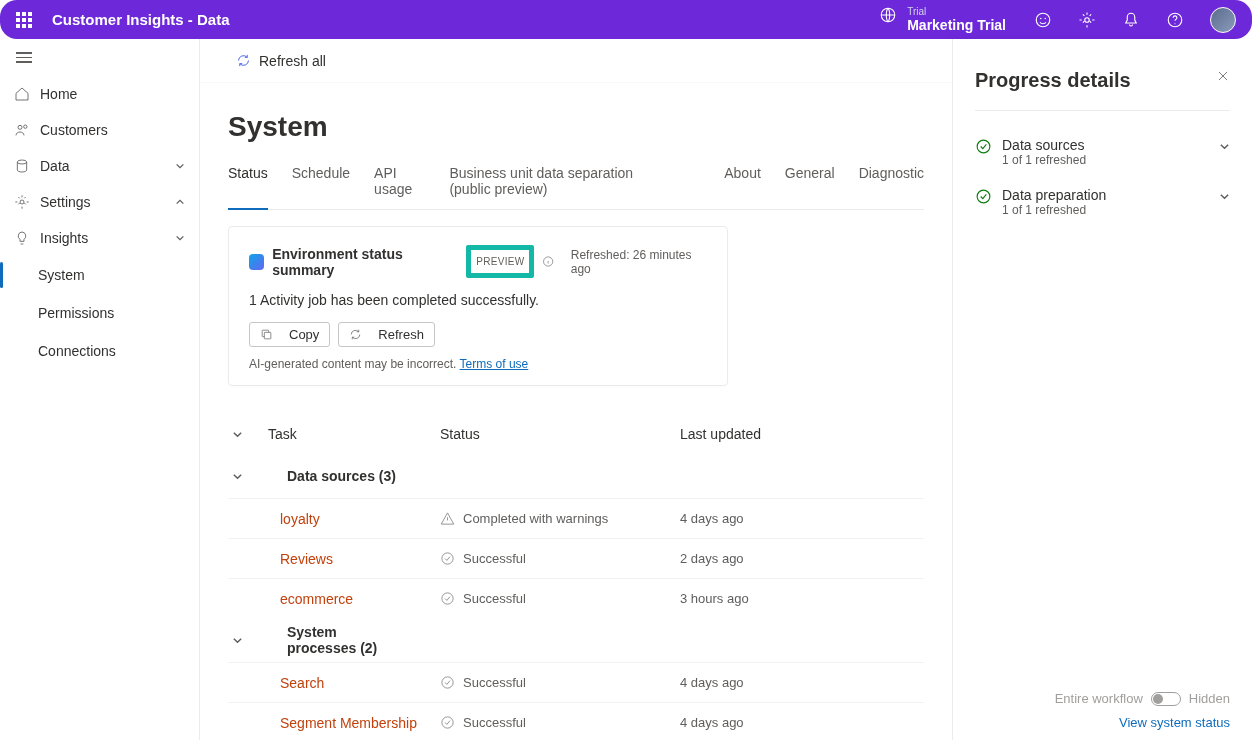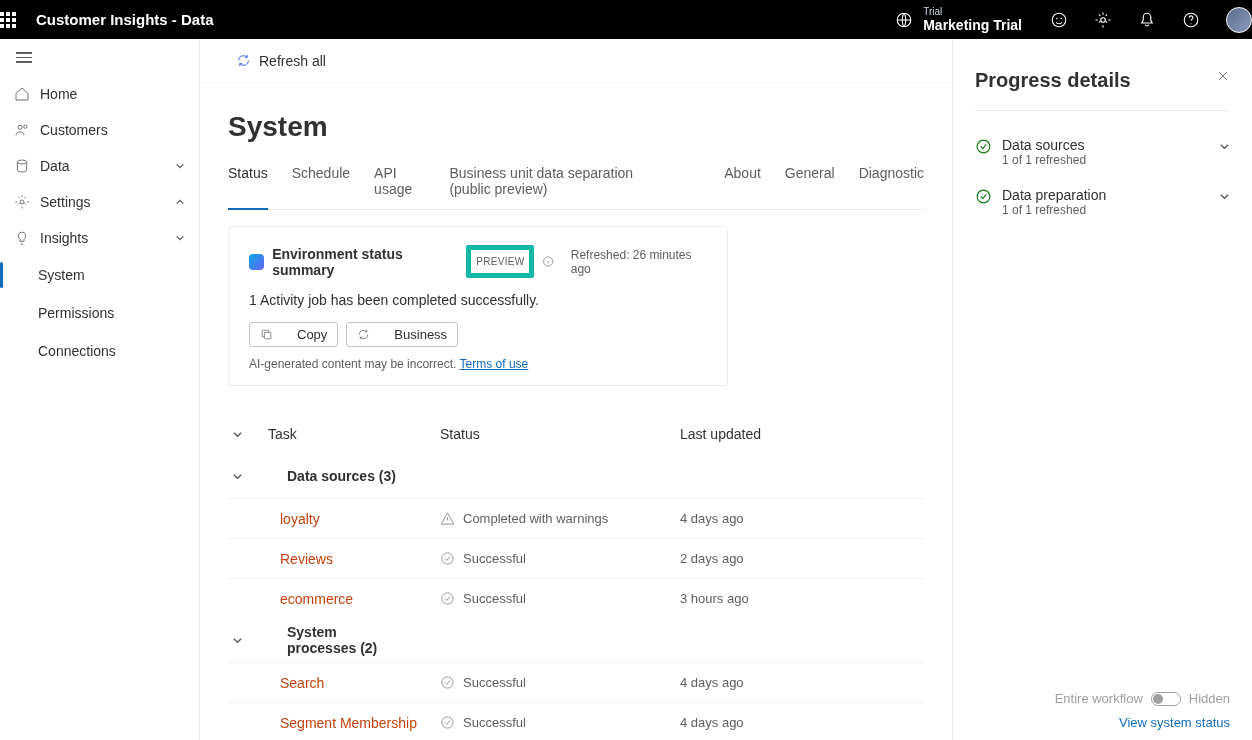--- a/index.html
+++ b/index.html
@@ -1,24 +1,24 @@
 <!DOCTYPE html>
 <html><head>
 <meta charset="utf-8">
 <style>
   * { box-sizing: border-box; margin: 0; padding: 0; }
   body { font-family: "Segoe UI", -apple-system, sans-serif; font-size: 14px; color: #323130; background: #fff; overflow: hidden; }
   
   
-  .navbar { height: 39px; background: #000000; color: #fff; display: flex; align-items: center; padding: 0 0; }
+  .navbar { height: 39px; background: #6d28d9; color: #fff; display: flex; align-items: center; padding: 0 16px; border-radius: 17px; }
   .waffle { width: 16px; height: 16px; display: grid; grid-template-columns: repeat(3,4px); grid-template-rows: repeat(3,4px); gap: 2px; cursor: pointer; margin-right: 20px; }
   .waffle span { background: #fff; }
   .app-title { font-weight: 600; font-size: 15px; }
   .nav-spacer { flex: 1; }
-  .trial-block { display: flex; align-items: center; margin-right: 28px; }
+  .trial-block { display: flex; margin-right: 28px; }
   .trial-text { line-height: 1.15; }
   .trial-label { font-size: 10px; color: #cfd6e6; }
   .trial-name { font-size: 14px; font-weight: 700; }
   .nav-icons { display: flex; align-items: center; gap: 26px; }
   .nav-ico { width: 18px; height: 18px; fill: #fff; cursor: pointer; }
   .avatar { width: 26px; height: 26px; border-radius: 50%; background: linear-gradient(135deg,#5a6b8c,#8a9bbd); border: 1px solid #fff; cursor: pointer; }
 
   .layout { display: flex; height: calc(100vh - 39px); }
 
   
@@ -51,21 +51,21 @@
   .card { margin: 16px 28px 0; border: 1px solid #edebe9; border-radius: 4px; padding: 18px 20px 14px; max-width: 500px; background:#fff; box-shadow: 0 1px 2px rgba(0,0,0,0.02); }
   .card-head { display: flex; align-items: center; gap: 8px; margin-bottom: 14px; }
   .card-logo { width: 16px; height: 16px; background: linear-gradient(135deg,#0ea5e9,#6366f1); border-radius: 4px; }
   .card-title { font-weight: 600; color: #323130; }
   .badge { font-size: 10px; color: #605e5c; border: 5px solid #14b8a6; padding: 6px 5px; border-radius: 2px; letter-spacing: 0.3px; }
   .info-ico { width: 13px; height: 13px; stroke: #605e5c; stroke-width: 1.2; fill: none; }
   .card-head-spacer { flex: 1; }
   .refreshed-txt { font-size: 12px; color: #605e5c; }
   .card-body { color: #323130; margin-bottom: 14px; font-size: 14px; }
   .card-actions { display: flex; gap: 8px; margin-bottom: 10px; }
-  .btn-sm { display: flex; align-items: center; gap: 24px; border: 1px solid #c8c6c4; background: #fff; padding: 4px 10px; font-size: 13px; border-radius: 3px; cursor: pointer; color: #323130; }
+  .btn-sm { display: flex; align-items: center; gap: 16px; border: 1px solid #c8c6c4; background: #fff; padding: 4px 10px; font-size: 13px; border-radius: 3px; cursor: pointer; color: #323130; }
   .btn-ico { width: 13px; height: 13px; stroke: #605e5c; stroke-width: 1.3; fill: none; }
   .disclaimer { font-size: 12px; color: #605e5c; }
   .disclaimer a { color: #0f6cbd; text-decoration: underline; cursor: pointer; }
 
   
   .table { margin: 28px 28px 0; }
   .thead, .trow, .tgroup { display: grid; grid-template-columns: 36px 1fr 240px 240px; align-items: center; min-height: 40px; padding: 0 4px; }
   .thead { color: #323130; font-weight: 400; border-bottom: none; }
   .th { font-size: 14px; color: #323130; }
   .tgroup { font-weight: 600; color: #323130; height: 44px; gap: 19px; }
@@ -250,21 +250,21 @@
           <svg class="btn-ico" viewBox="0 0 24 24">
               <rect x="8" y="8" width="12" height="12" rx="1"></rect>
               <path d="M16 8V5a1 1 0 0 0-1-1H5a1 1 0 0 0-1 1v10a1 1 0 0 0 1 1h3"></path>
             </svg>
           <span>Copy</span>
         </button>
         <button class="btn-sm">
           <svg class="btn-ico" viewBox="0 0 24 24">
               <path d="M4 12a8 8 0 0 1 14-5m2 5a8 8 0 0 1-14 5M18 3v4h-4M6 21v-4h4"></path>
             </svg>
-          <span>Business</span>
+          <span>Refresh</span>
         </button>
       </div>
       <div class="disclaimer">
         <span>AI-generated content may be incorrect.</span>
         <a>Terms of use</a>
       </div>
     </div>
 
     <div class="table">
       <div class="thead">

